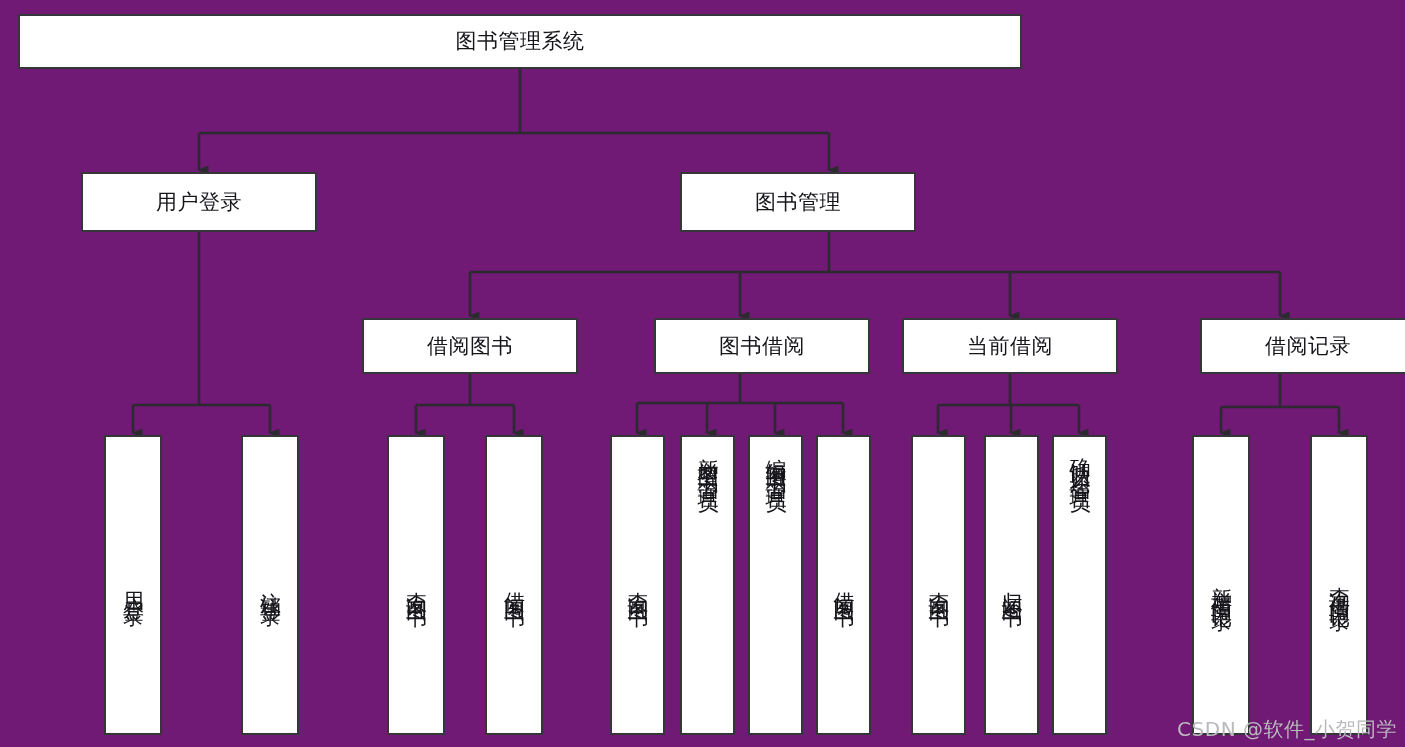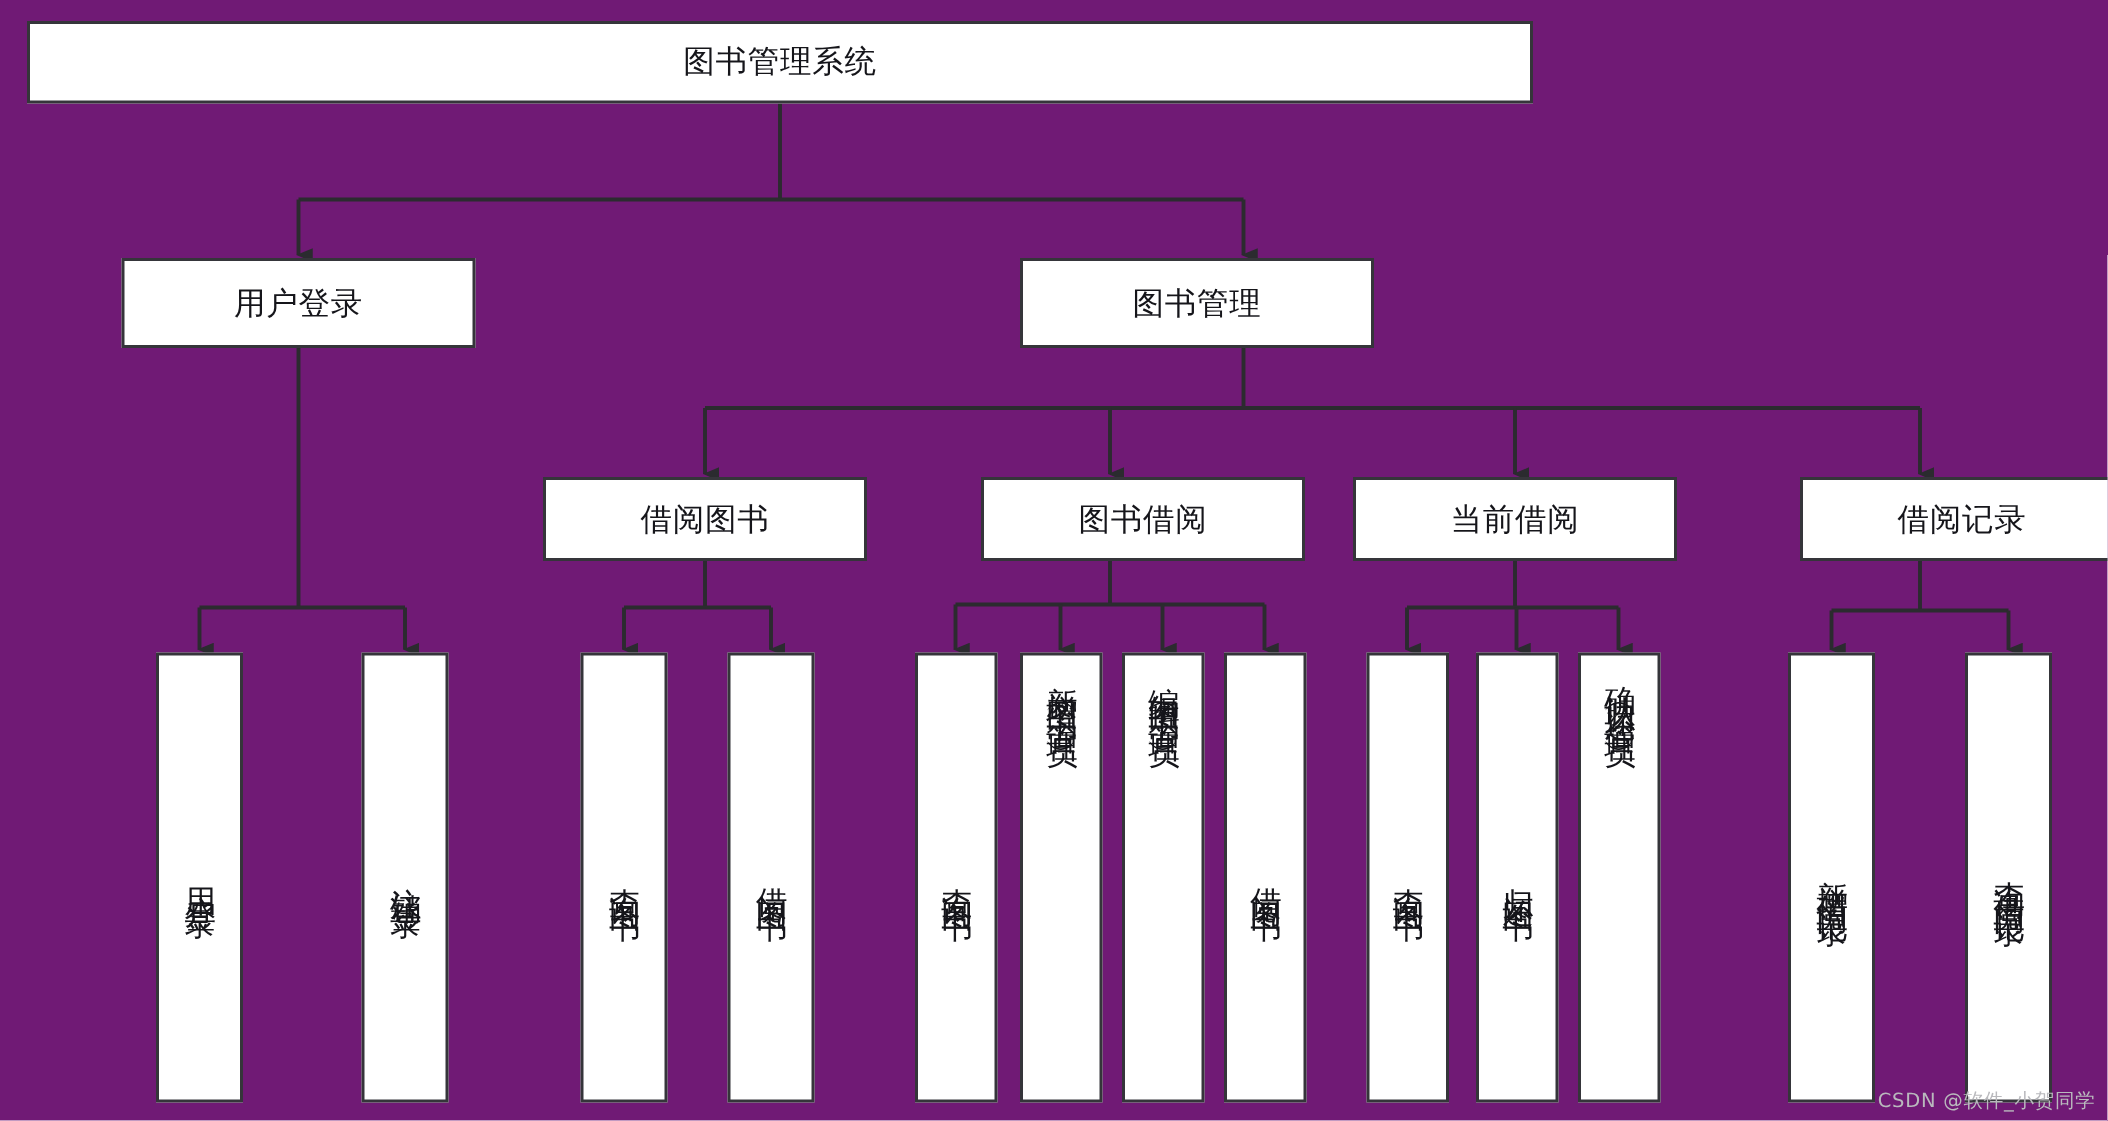--- a/index.html
+++ b/index.html
@@ -58,21 +58,21 @@
   .node-box.vertical.top-align {
     align-items: flex-start;
   }
   .node-box.vertical.top-align .node-label {
     margin-top: 4px;
   }
   .watermark {
     position: absolute;
     right: 8px;
     bottom: 4px;
-    font-size: 13px;
+    font-size: 20px;
     color: #b9b9bd;
     letter-spacing: 0.5px;
     white-space: nowrap;
     pointer-events: none;
   }
 </style>
 </head>
 <body>
 
 <div id="diagram-root">

